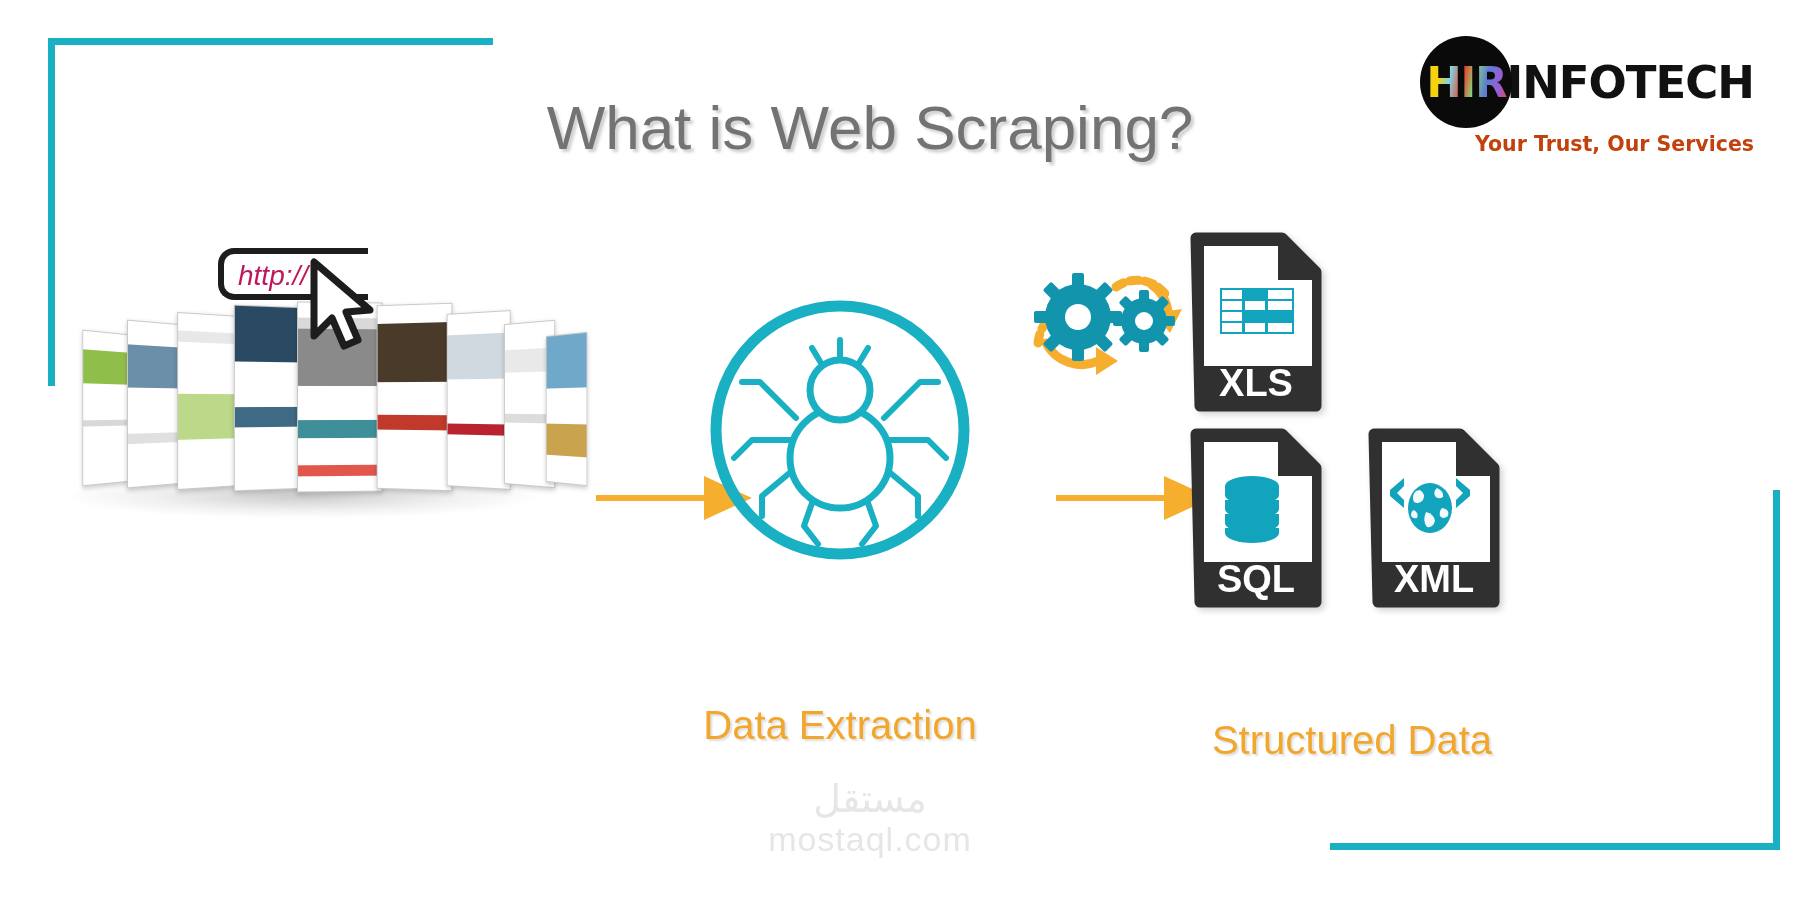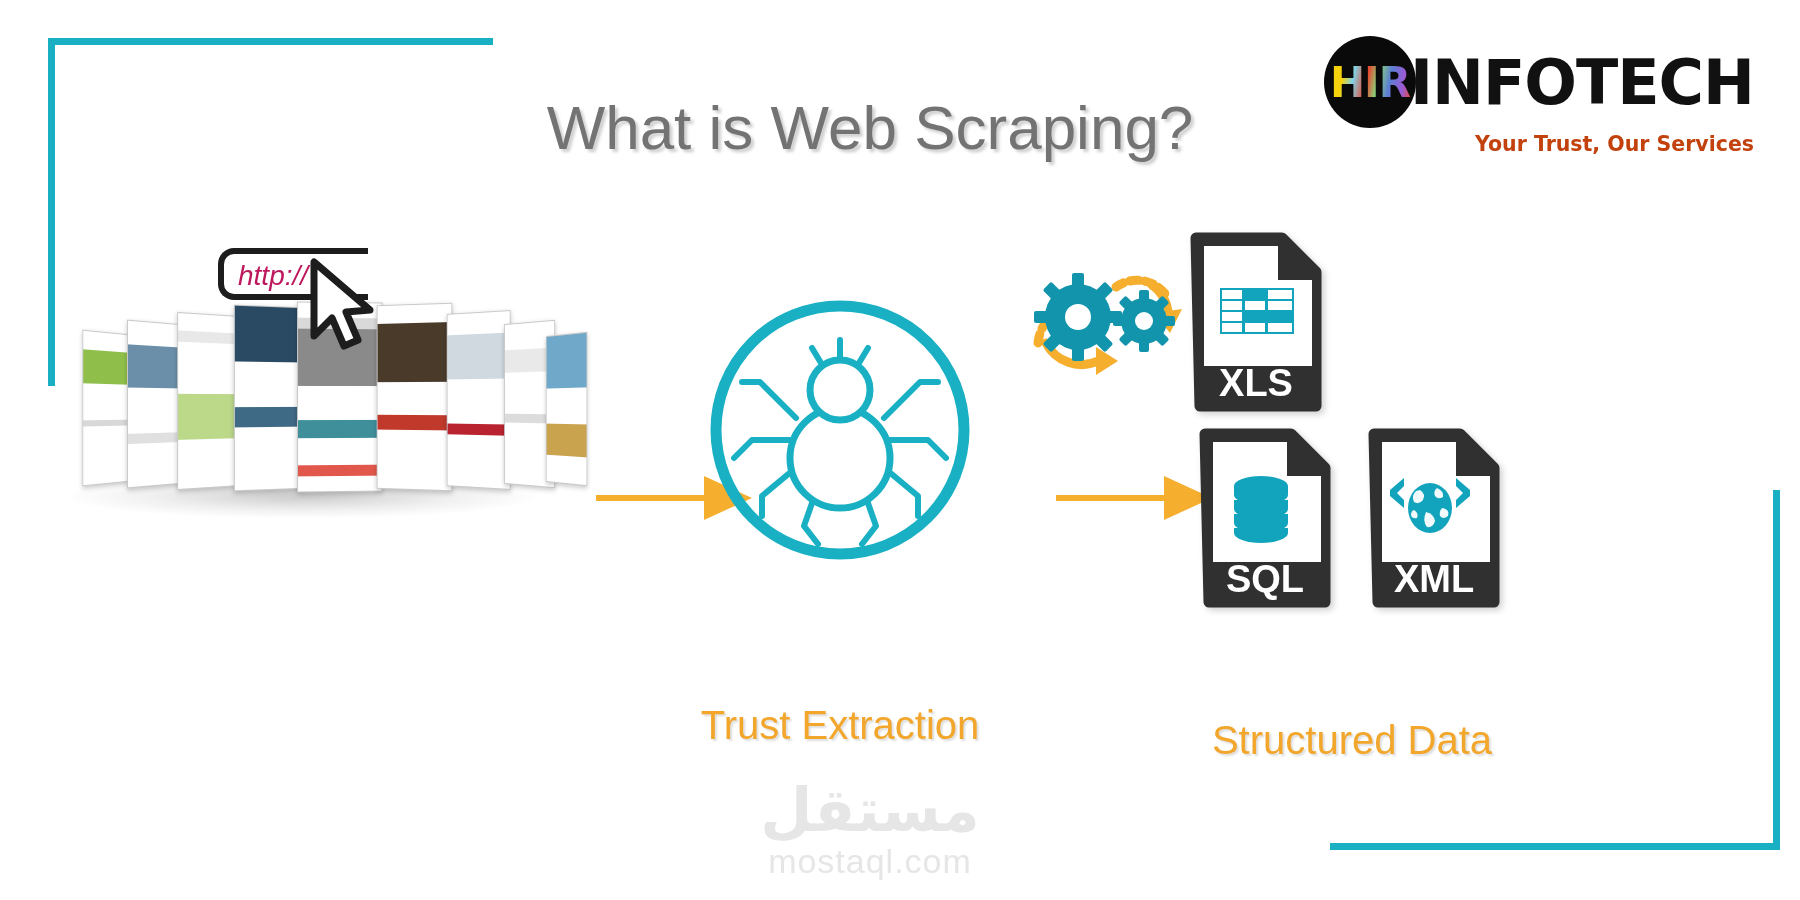--- a/index.html
+++ b/index.html
@@ -30,21 +30,21 @@
     position:relative;z-index:2;
   }
   .logo-mark .hir{
     font-size:42px;font-weight:bold;letter-spacing:-1px;
     font-family:"DejaVu Sans", sans-serif;
     background:linear-gradient(100deg,#f5d20c 0%,#f5d20c 18%,#7fd4e8 30%,#e8472e 46%,#8ad17a 58%,#5b7fd4 72%,#9b5bd4 88%,#e8472e 100%);
     -webkit-background-clip:text;background-clip:text;color:transparent;
     -webkit-text-fill-color:transparent;
   }
   .logo-word{
-    font-size:62px;font-weight:bold;color:#111;letter-spacing:-1px;
+    font-size:45px;font-weight:bold;color:#111;letter-spacing:-1px;
     font-family:"DejaVu Sans", sans-serif;margin-left:-6px;
   }
   .logo-tag{
     text-align:right;color:#c2410c;font-weight:bold;font-size:20.5px;
     margin-top:4px;letter-spacing:0px;font-family:"DejaVu Sans", sans-serif;
   }
 
   
   .title{
     position:absolute;left:0;top:92px;width:1800px;text-align:center;
@@ -83,21 +83,21 @@
   
   .spider-wrap{position:absolute;left:700px;top:290px;width:280px;height:280px;}
   .gears{position:absolute;left:1020px;top:255px;width:190px;height:120px;}
 
   
   .files{position:absolute;left:1190px;top:232px;width:330px;height:385px;}
   .fcard{position:absolute;width:132px;height:180px;}
   .fcard svg{display:block;filter:drop-shadow(3px 3px 3px rgba(0,0,0,.18));}
   .f-xls{left:0;top:0;}
   .f-csv{left:178px;top:0;}
-  .f-sql{left:9px;top:196px;}
+  .f-sql{left:0;top:196px;}
   .f-xml{left:178px;top:196px;}
 
   
   .cap{
     color:#F2A62B;font-size:40px;line-height:1.38;text-align:center;
     text-shadow:2px 2px 2px rgba(160,160,160,.35);
     font-family:"Liberation Sans", sans-serif;
   }
   .cap-left{position:absolute;left:20px;top:608px;width:560px;}
   .cap-center{position:absolute;left:610px;top:698px;width:460px;}
@@ -105,21 +105,21 @@
     position:absolute;left:1122px;top:718px;width:460px;text-align:center;
     color:#F2A62B;font-size:40px;text-shadow:2px 2px 2px rgba(160,160,160,.35);
     font-family:"Liberation Sans", sans-serif;
   }
 
   
   .wm{
     position:absolute;left:660px;top:780px;width:420px;text-align:center;
     color:#E6E6E6;user-select:none;
   }
-  .wm-ar{font-size:60px;line-height:1;font-family:"DejaVu Sans", sans-serif;font-weight:bold;}
+  .wm-ar{font-size:38px;line-height:1;font-family:"DejaVu Sans", sans-serif;font-weight:normal;}
   .wm-en{font-size:34px;letter-spacing:1px;margin-top:2px;font-family:"Liberation Sans", sans-serif;}
 </style>
 </head>
 <body>
 
 <div class="stage">
 
   <div class="bracket bracket-tl">
     <div class="h"></div>
     <div class="v"></div>
@@ -311,21 +311,21 @@
             <path d="M46 82 q5 3 3 8 q-5 1 -6 -3 q0 -4 3 -5 z" opacity=".95"></path>
           </g>
         </g>
         <text x="66" y="164" text-anchor="middle" fill="#ffffff" font-size="38" font-weight="bold" font-family="Liberation Sans, sans-serif">XML</text>
       </svg>
     </div>
   </div>
 
 
   <div class="cap cap-center">
-    <div>Trust Extraction</div>
+    <div>Data Extraction</div>
   </div>
 
   <div class="cap-right">Structured Data</div>
 
   <div class="wm">
     <div class="wm-ar">مستقل</div>
     <div class="wm-en">mostaql.com</div>
   </div>
 
 </div>

